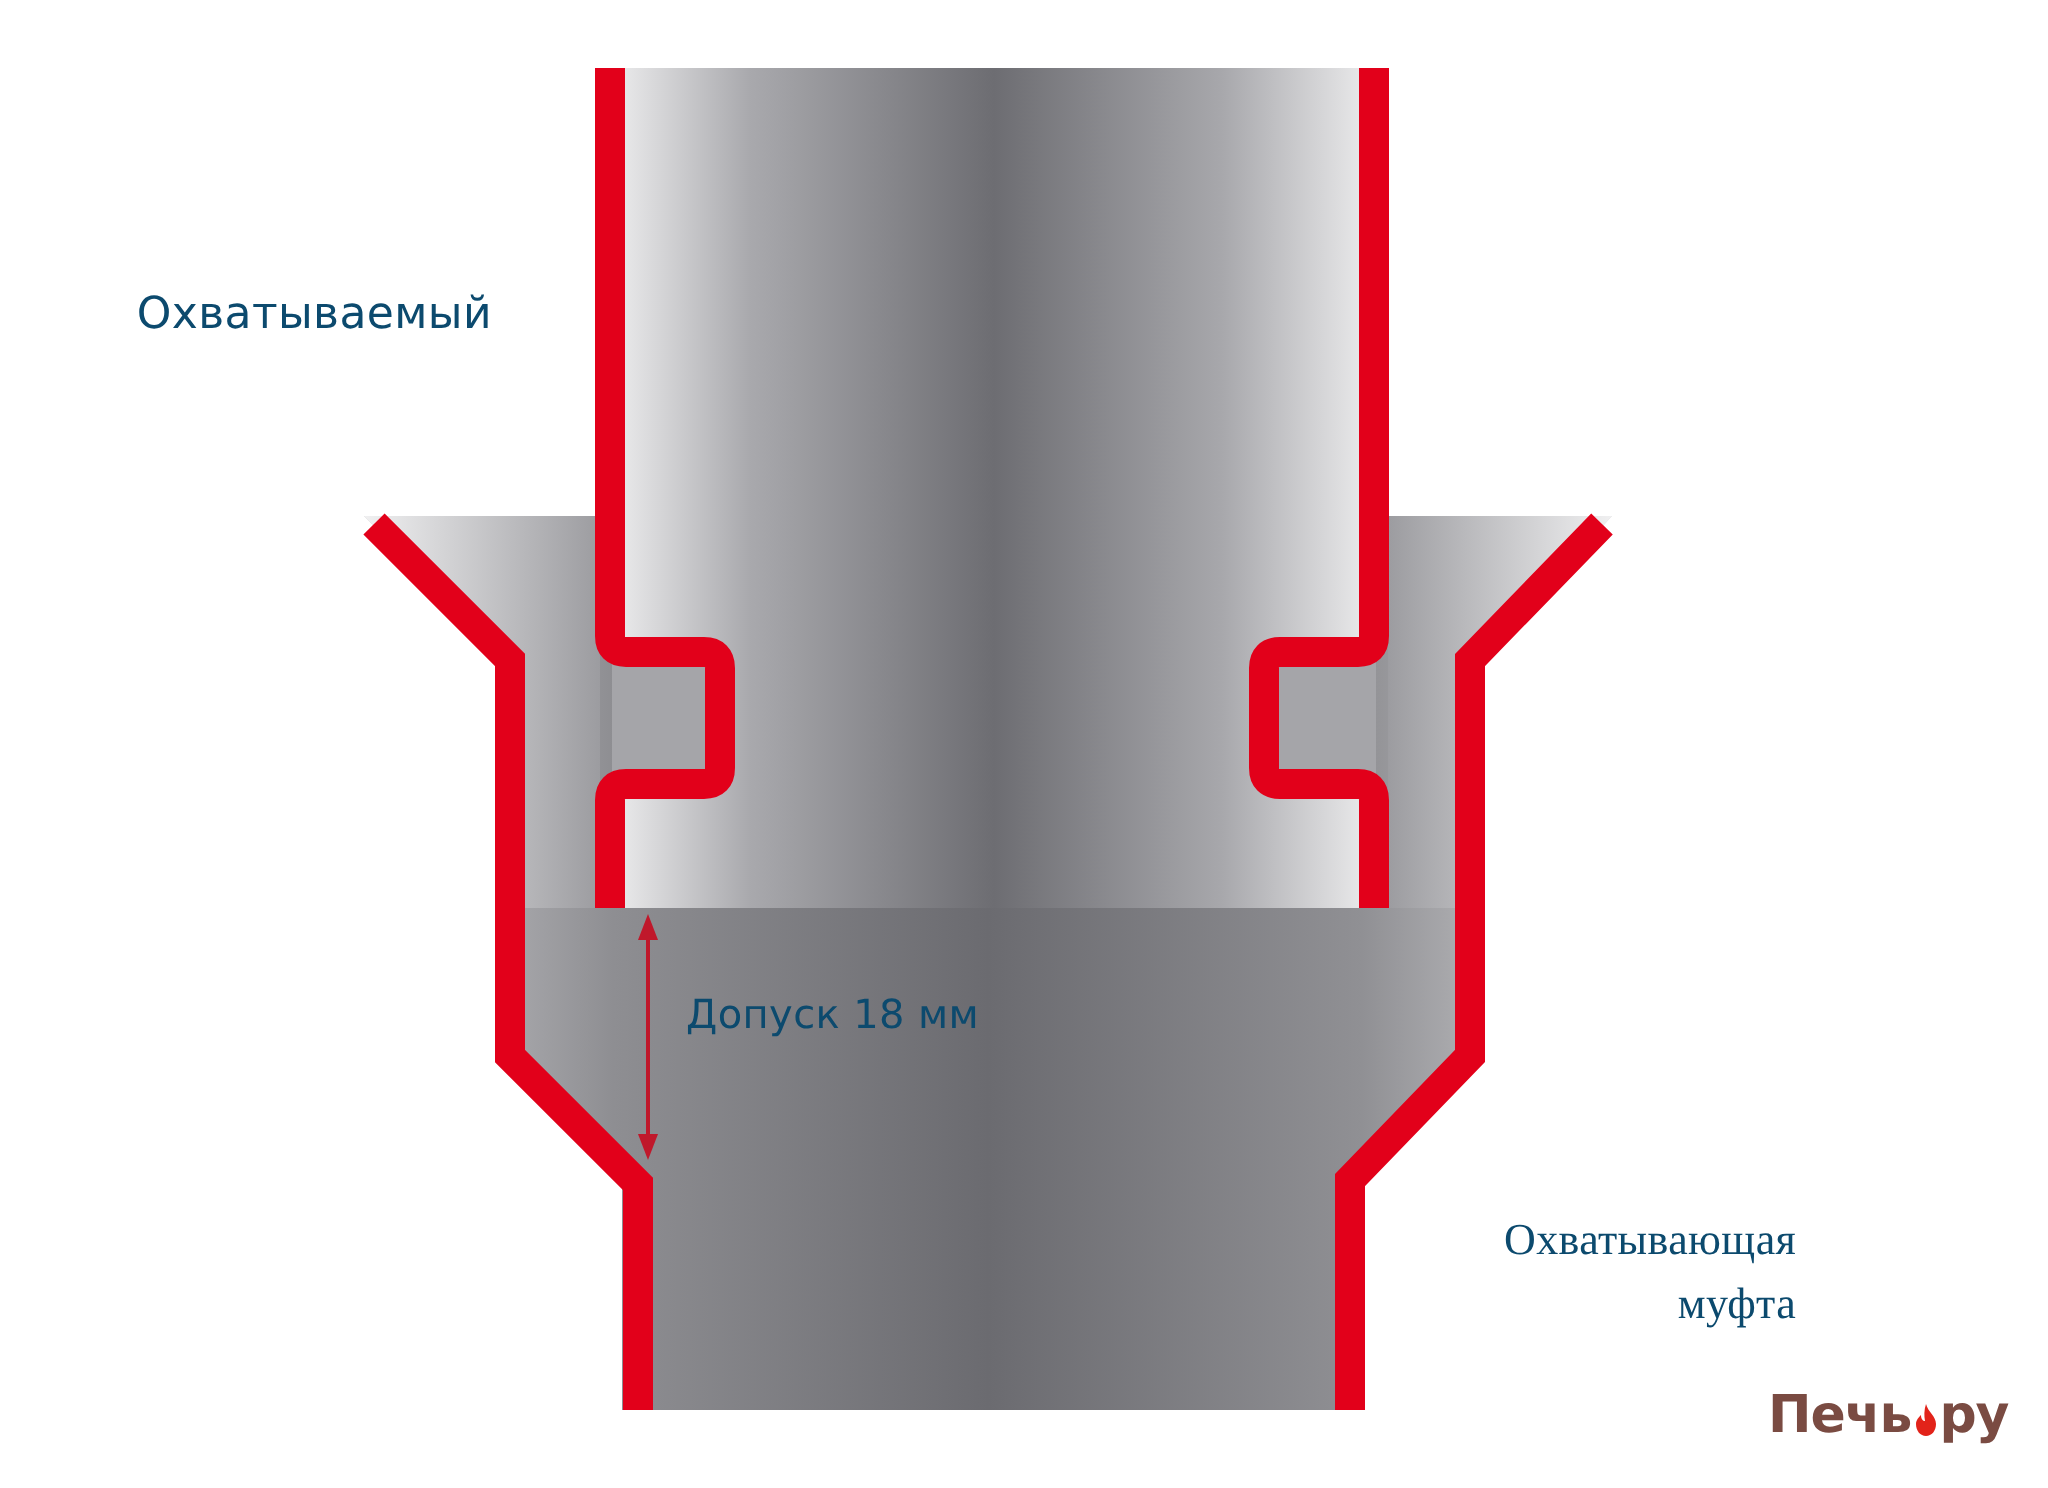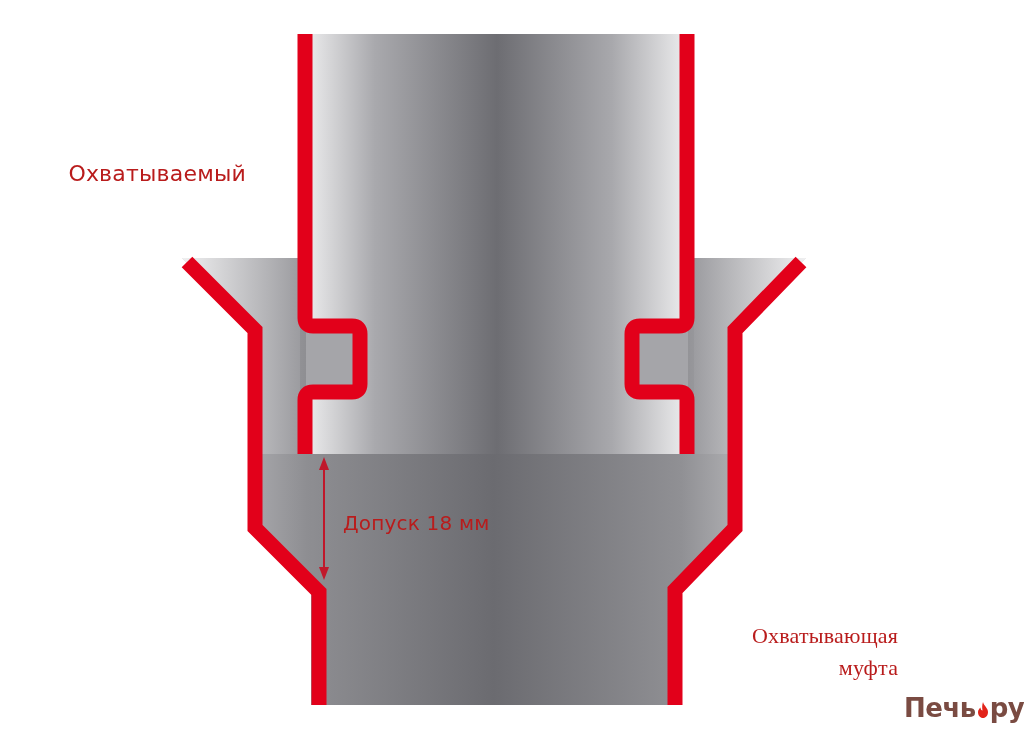--- a/index.html
+++ b/index.html
@@ -16,25 +16,24 @@
     }
     #diagram {
       position: absolute;
       left: 0;
       top: 0;
       width: 1024px;
       height: 744px;
     }
     .label {
       position: absolute;
-      color: #b91c1c;
+      color: #0c4a6e;
       font-size: 22px;
       line-height: 32px;
       letter-spacing: 0.2px;
-      margin-top: 16px;
     }
     .label-left {
       left: 40px;
       top: 142px;
       width: 206px;
       text-align: right;
     }
     .label-right {
       left: 752px;
       top: 604px;
@@ -55,21 +54,20 @@
       position: absolute;
       left: 884px;
       top: 693px;
       font-family: "DejaVu Sans", sans-serif;
       font-weight: bold;
       font-size: 26px;
       color: #7a4b42;
       letter-spacing: -0.5px;
       display: flex;
       align-items: center;
-      margin-left: 20px;
     }
     .logo .flame {
       display: inline-block;
       width: 12px;
       height: 16px;
       margin: 4px 1px 0 1px;
     }
   </style>
 </head>
 <body>

